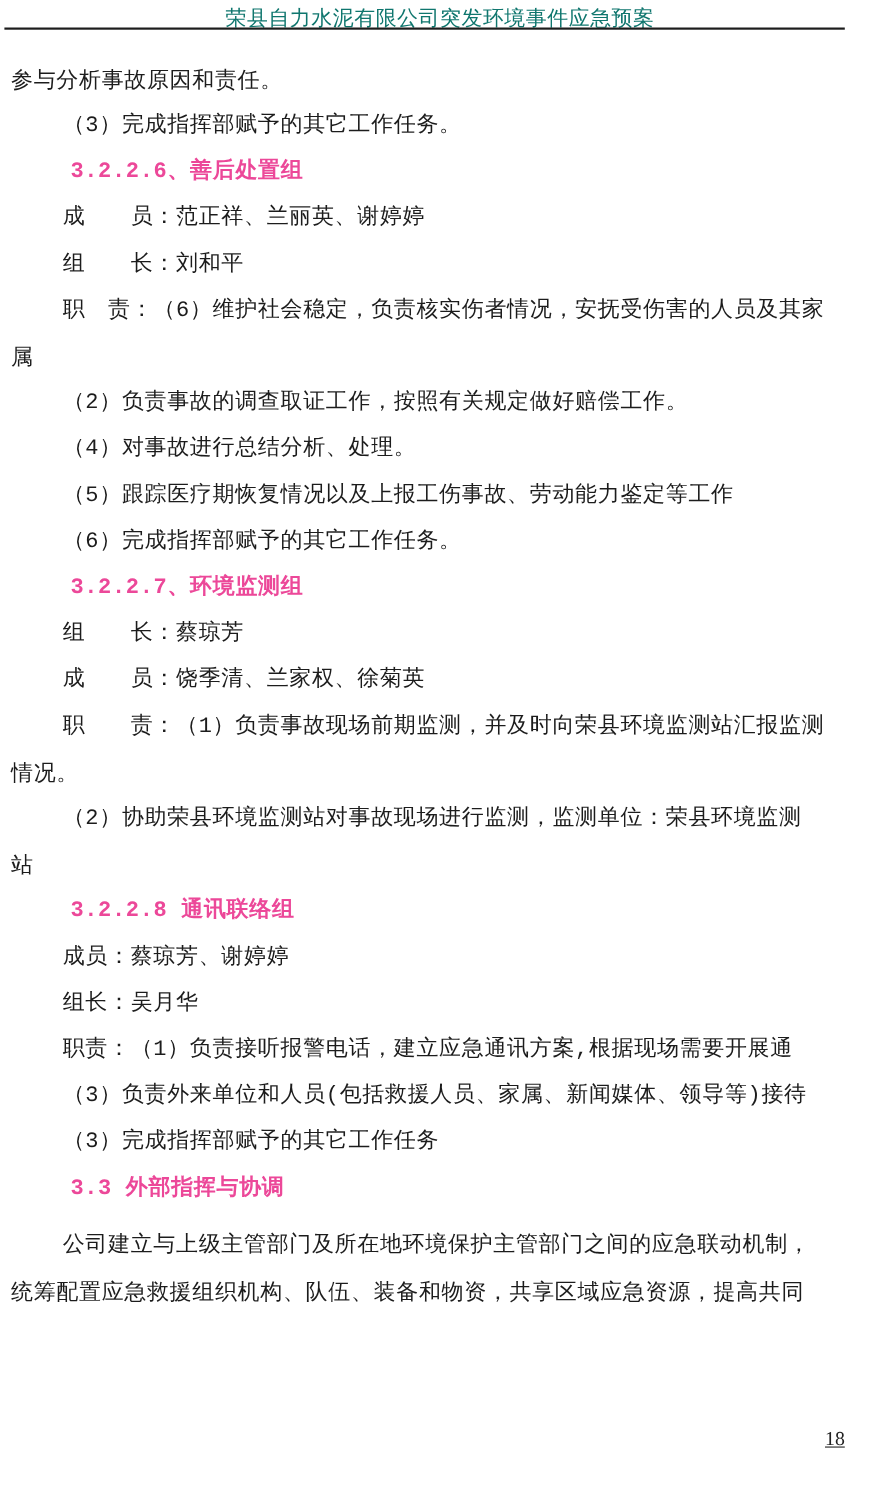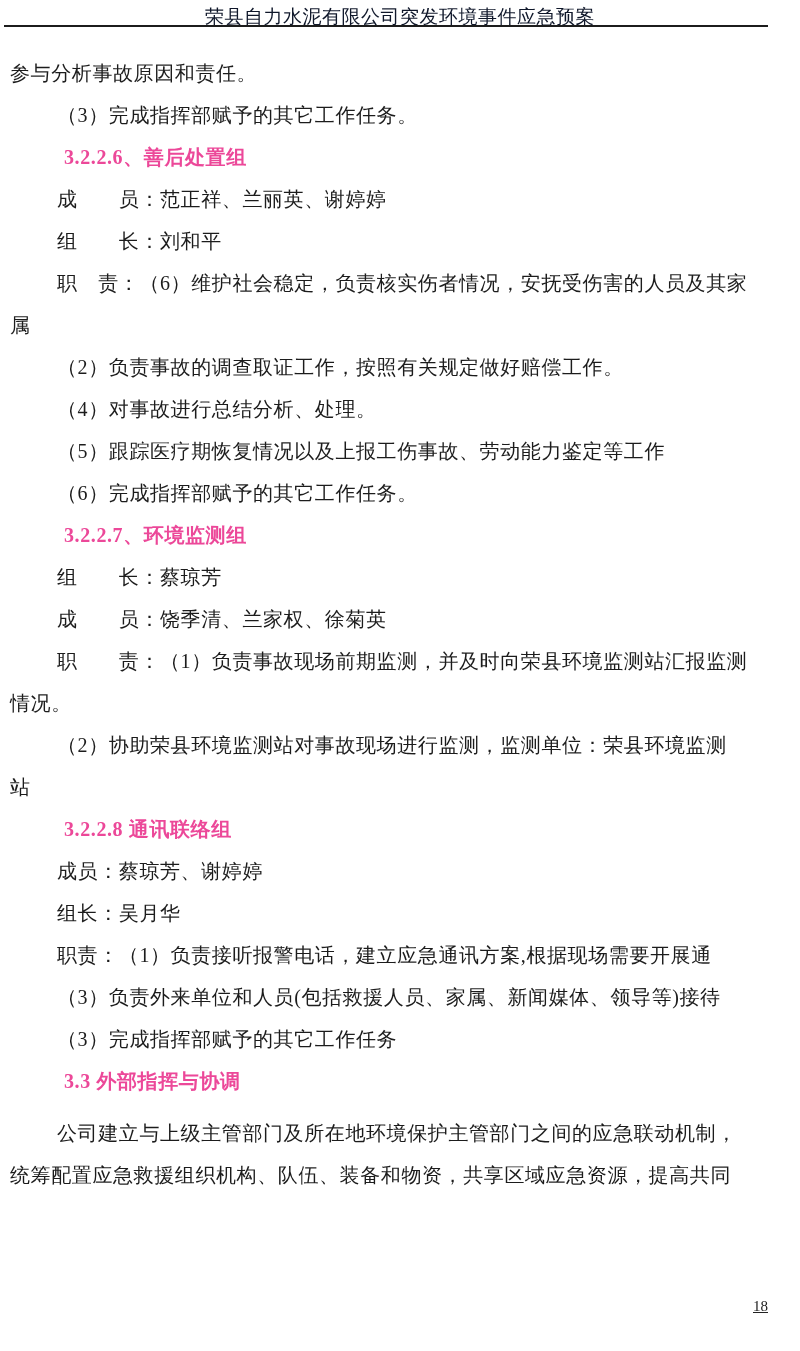--- a/index.html
+++ b/index.html
@@ -16,21 +16,21 @@
     overflow: hidden;
   }
   .page-header {
     position: absolute;
     top: 4px;
     left: 0;
     width: 100%;
     text-align: center;
     font-size: 19px;
     letter-spacing: 0.5px;
-    color: #0f172a;
+    color: #0f766e;
   }
   .header-rule {
     position: absolute;
     top: 25px;
     left: 4px;
     width: 764px;
     height: 2px;
     background: #1c1c1c;
   }
   .doc-body {
@@ -39,27 +39,27 @@
     left: 10px;
     width: 780px;
   }
   .line {
     height: 42px;
     line-height: 42px;
     font-size: 20px;
     letter-spacing: 0.6px;
     white-space: pre;
   }
-  .line.ind { padding-left: 47px; }
+  .line.ind { padding-left: 47px; font-family: Liberation Mono, monospace; }
   .line.hd  { padding-left: 54px; font-weight: bold; color: #ec4899; }
   .page-number {
     position: absolute;
     top: 1298px;
     right: 32px;
-    font-size: 15px;
+    font-size: 18px;
     color: #222;
     text-decoration: underline;
   }
 </style>
 </head>
 <body>
 
 <div class="page-header">荣县自力水泥有限公司突发环境事件应急预案</div>
 
 <div class="header-rule"></div>

